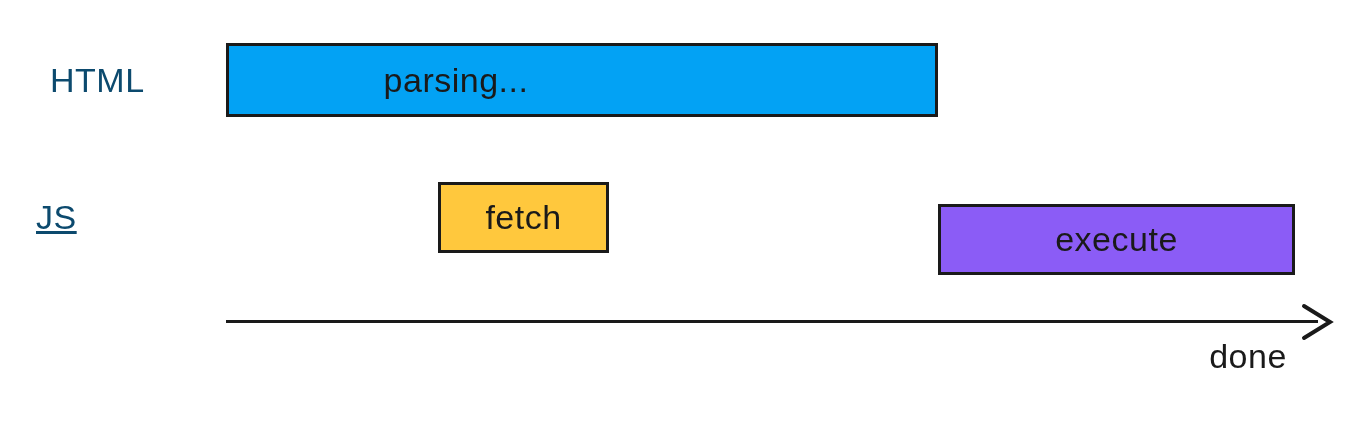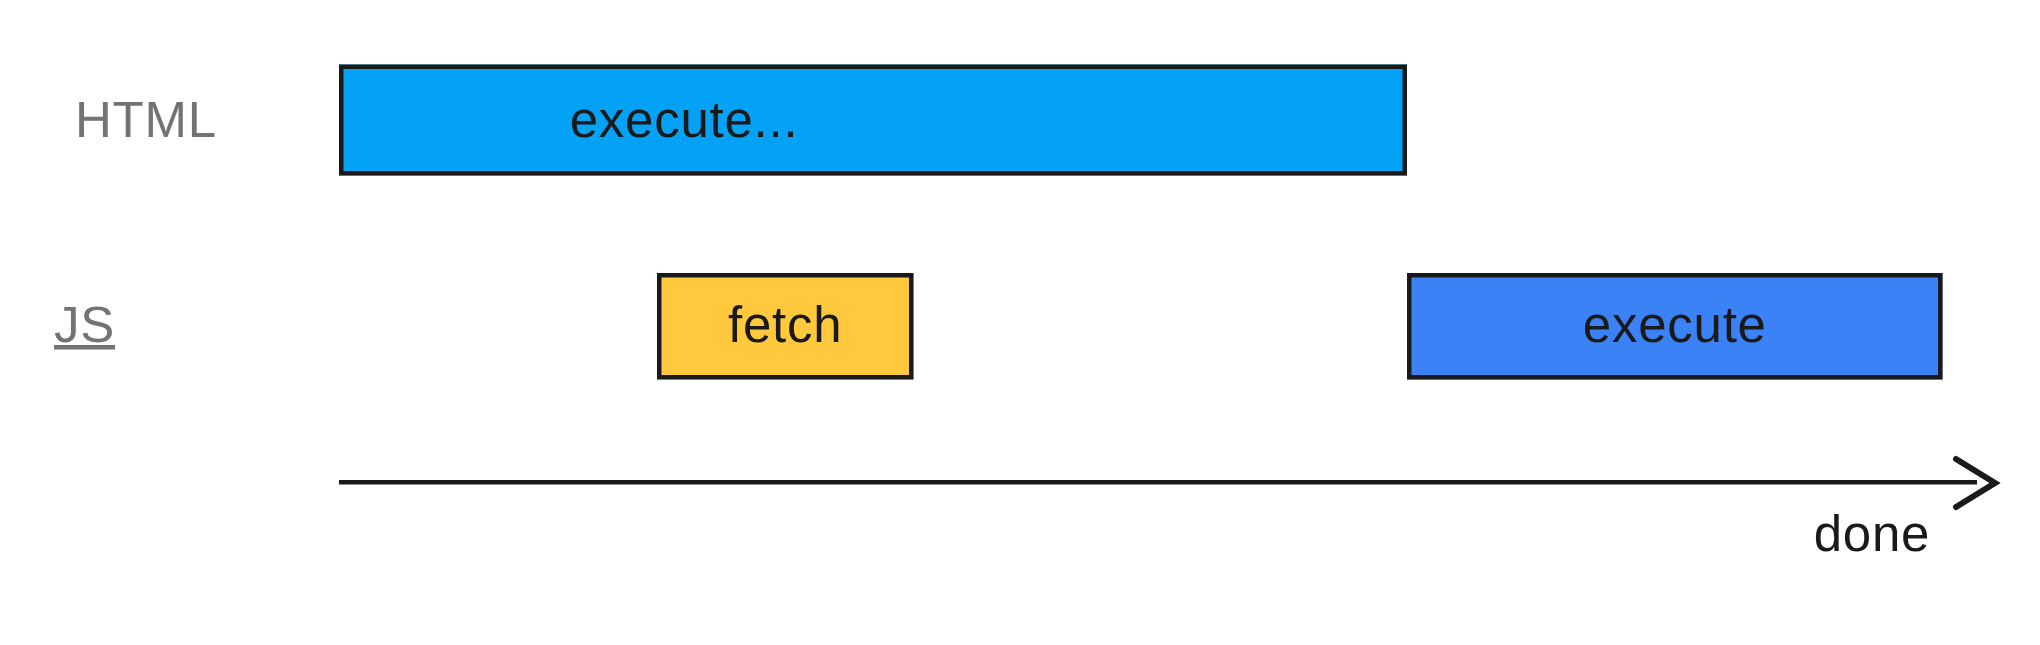--- a/index.html
+++ b/index.html
@@ -16,21 +16,21 @@
     color: #1a1a1a;
     overflow: hidden;
   }
   .row-label {
     position: absolute;
     display: flex;
     align-items: center;
     font-size: 34px;
     font-weight: 500;
     letter-spacing: 0.5px;
-    color: #737373;
+    color: #0c4a6e;
   }
   .row-label.html { left: 50px; top: 43px; height: 74px; }
   .row-label.js   { left: 36px; top: 182px; height: 71px; text-decoration: underline; }
 
   .bar {
     position: absolute;
     box-sizing: border-box;
     border: 3px solid #1a1a1a;
     display: flex;
     align-items: center;
@@ -92,30 +92,30 @@
   }
 </style>
 </head>
 <body>
 
 <div class="canvas">
 
   <div class="row-label html">HTML</div>
 
   <div class="bar parsing" style="background-color: rgb(3, 162, 244);">
-    <span class="parsing-text">execute...</span>
+    <span class="parsing-text">parsing...</span>
   </div>
 
   <div class="row-label js">JS</div>
 
   <div class="bar fetch" style="background-color: rgb(255, 200, 61);">
     <span>fetch</span>
   </div>
 
-  <div class="bar execute" style="background-color: #3b82f6;">
+  <div class="bar execute" style="background-color: #8b5cf6; margin-top: 22px;">
     <span>execute</span>
   </div>
 
   <div class="axis-line" style="background-color: rgb(26, 26, 26);"></div>
 
   <svg class="axis-arrowhead" viewBox="0 0 40 44">
     <polyline points="8,6 34,22 8,38" fill="none" stroke="currentColor" stroke-width="4" stroke-linecap="round" stroke-linejoin="miter"></polyline>
   </svg>
 
   <div class="axis-label">done</div>

